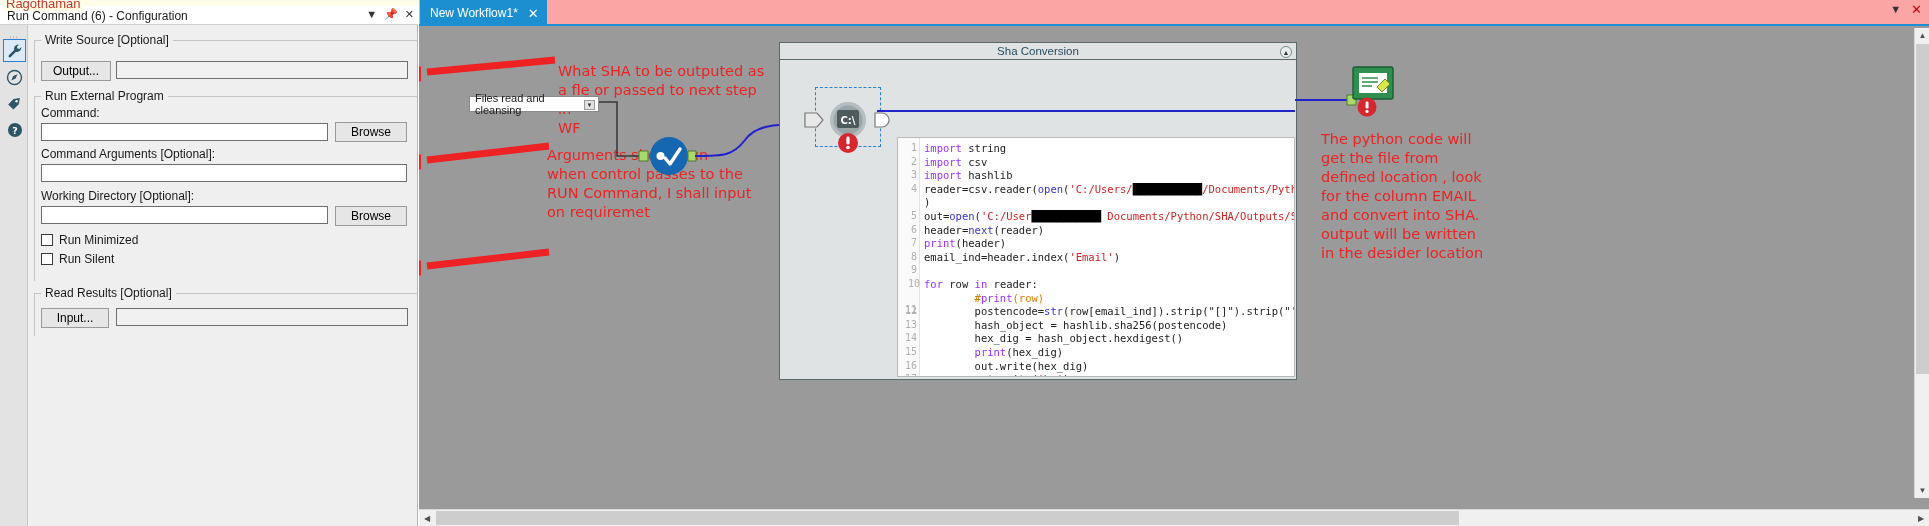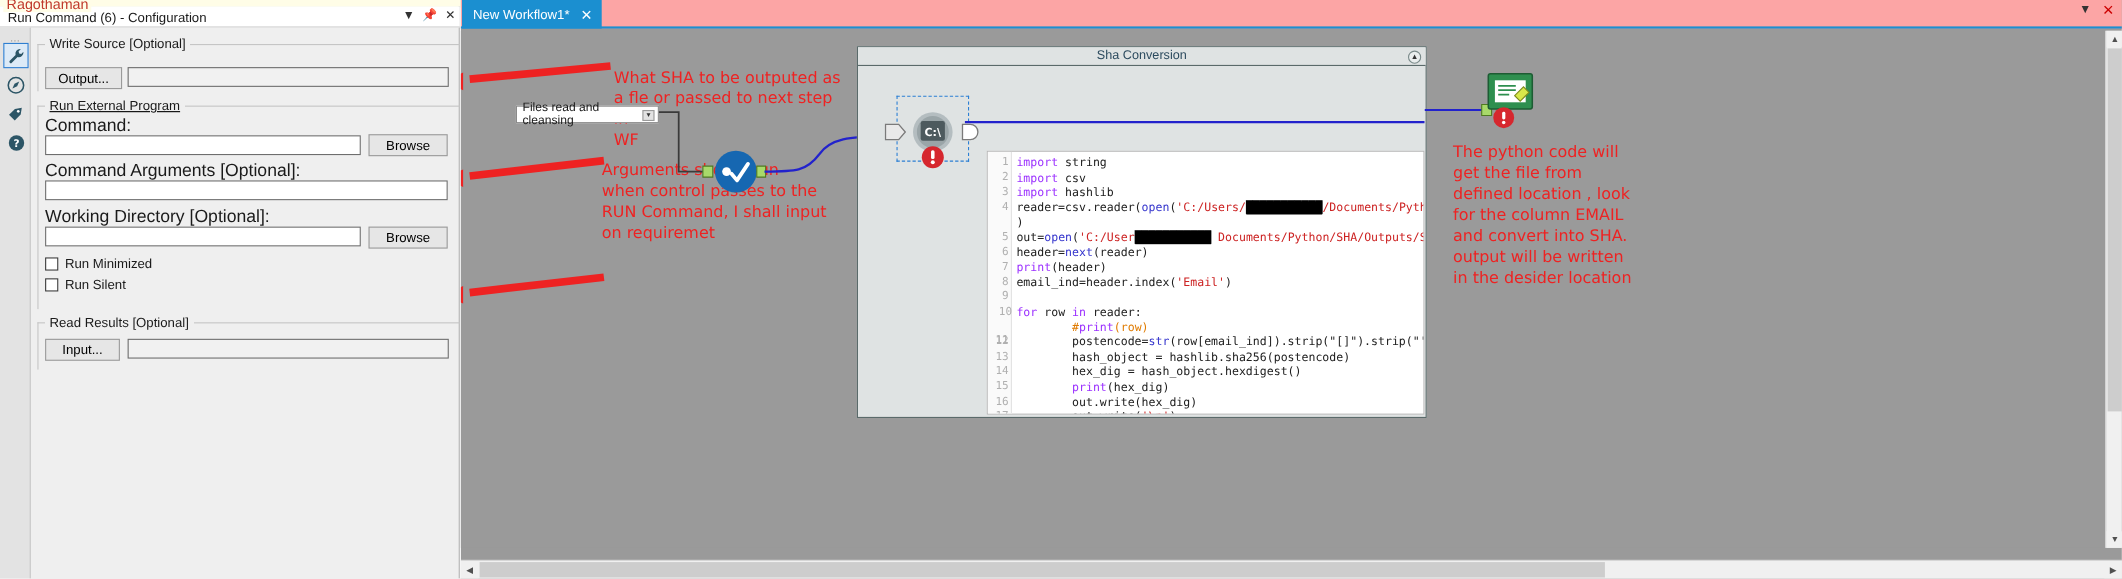--- a/index.html
+++ b/index.html
@@ -62,24 +62,24 @@
     margin: 0; padding: 0;
     border: 1px solid #c5c5c5;
     border-right: none; border-bottom: none;
     background: transparent;
   }
   fieldset.group > legend {
     margin-left: 6px; padding: 0 4px;
     font-size: 12px; color: #1a1a1a;
   }
   .g1 { left: 6px; top: 8px; width: 384px; height: 50px; }
-  .g2 { left: 6px; top: 64px; width: 384px; height: 192px; text-decoration: underline; }
+  .g2 { left: 6px; top: 64px; width: 384px; height: 192px; }
   .g3 { left: 6px; top: 261px; width: 384px; height: 50px; }
 
-  .fld-label { position: absolute; font-size: 16px; color: #1a1a1a; }
+  .fld-label { position: absolute; font-size: 12px; color: #1a1a1a; }
   .tbox {
     position: absolute; height: 18px;
     background: #ffffff;
     border: 1px solid #6e6e6e;
   }
   .tbox.gray { background: #f1f1f1; }
   .btn {
     position: absolute; height: 20px;
     background: #e6e6e6;
     border: 1px solid #9a9a9a;

